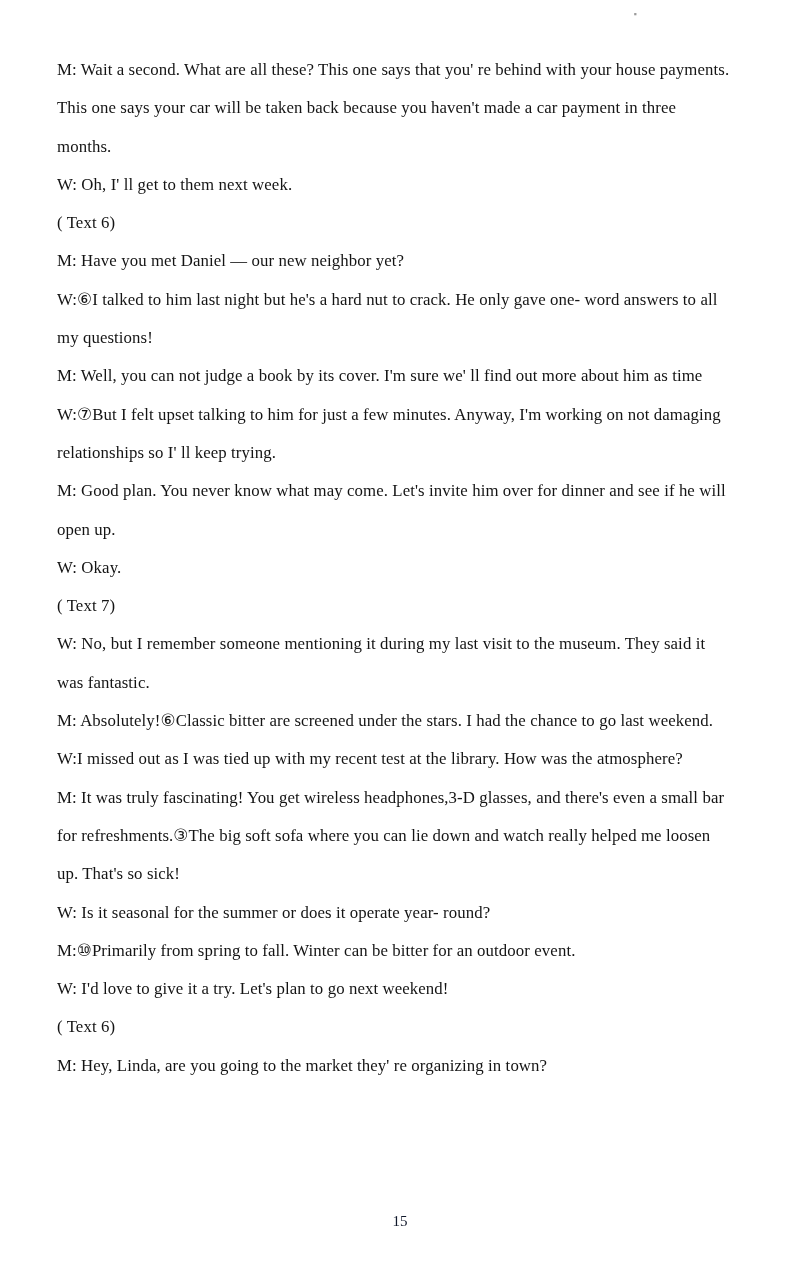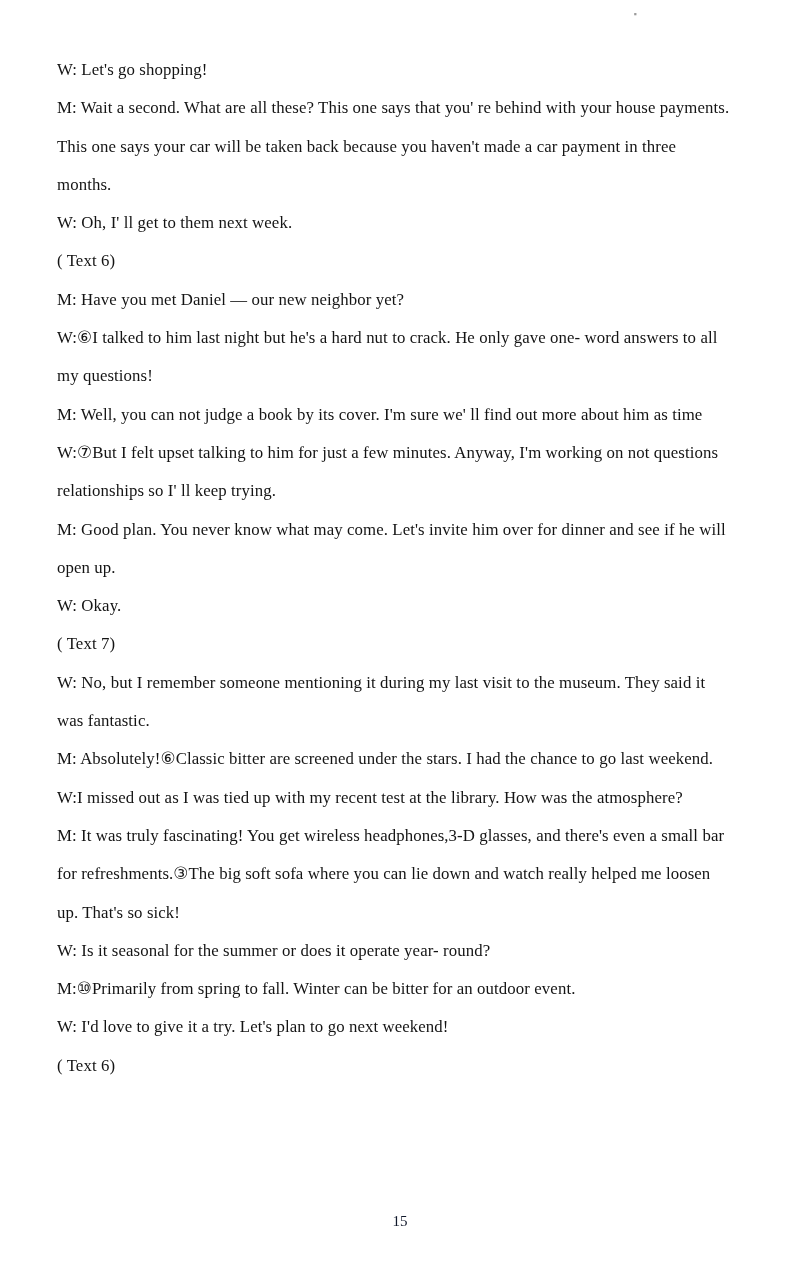--- a/index.html
+++ b/index.html
@@ -53,46 +53,46 @@
   }
 </style>
 </head>
 <body>
 
 <div class="page">
 
   <span class="stray-mark">▪</span>
 
   <div class="content">
-      <div class="line">W: Let's go shopping!</div>
       <div class="line">M: Wait a second. What are all these? This one says that you' re behind with your house payments.</div>
       <div class="line">This one says your car will be taken back because you haven't made a car payment in three</div>
       <div class="line">months.</div>
       <div class="line">W: Oh, I' ll get to them next week.</div>
       <div class="line">( Text 6)</div>
       <div class="line">M: Have you met Daniel — our new neighbor yet?</div>
       <div class="line">W:⑥I talked to him last night but he's a hard nut to crack. He only gave one- word answers to all</div>
       <div class="line">my questions!</div>
       <div class="line">M: Well, you can not judge a book by its cover. I'm sure we' ll find out more about him as time</div>
-      <div class="line">W:⑦But I felt upset talking to him for just a few minutes. Anyway, I'm working on not questions</div>
+      <div class="line">W:⑦But I felt upset talking to him for just a few minutes. Anyway, I'm working on not damaging</div>
       <div class="line">relationships so I' ll keep trying.</div>
       <div class="line">M: Good plan. You never know what may come. Let's invite him over for dinner and see if he will</div>
       <div class="line">open up.</div>
       <div class="line">W: Okay.</div>
       <div class="line">( Text 7)</div>
       <div class="line">W: No, but I remember someone mentioning it during my last visit to the museum. They said it</div>
       <div class="line">was fantastic.</div>
       <div class="line">M: Absolutely!⑥Classic bitter are screened under the stars. I had the chance to go last weekend.</div>
       <div class="line">W:I missed out as I was tied up with my recent test at the library. How was the atmosphere?</div>
       <div class="line">M: It was truly fascinating! You get wireless headphones,3-D glasses, and there's even a small bar</div>
       <div class="line">for refreshments.③The big soft sofa where you can lie down and watch really helped me loosen</div>
       <div class="line">up. That's so sick!</div>
       <div class="line">W: Is it seasonal for the summer or does it operate year- round?</div>
       <div class="line">M:⑩Primarily from spring to fall. Winter can be bitter for an outdoor event.</div>
       <div class="line">W: I'd love to give it a try. Let's plan to go next weekend!</div>
       <div class="line">( Text 6)</div>
+      <div class="line">M: Hey, Linda, are you going to the market they' re organizing in town?</div>
     </div>
 
   <div class="footer">
     <span class="page-number">15</span>
   </div>
 
 </div>
 
 </body></html>

